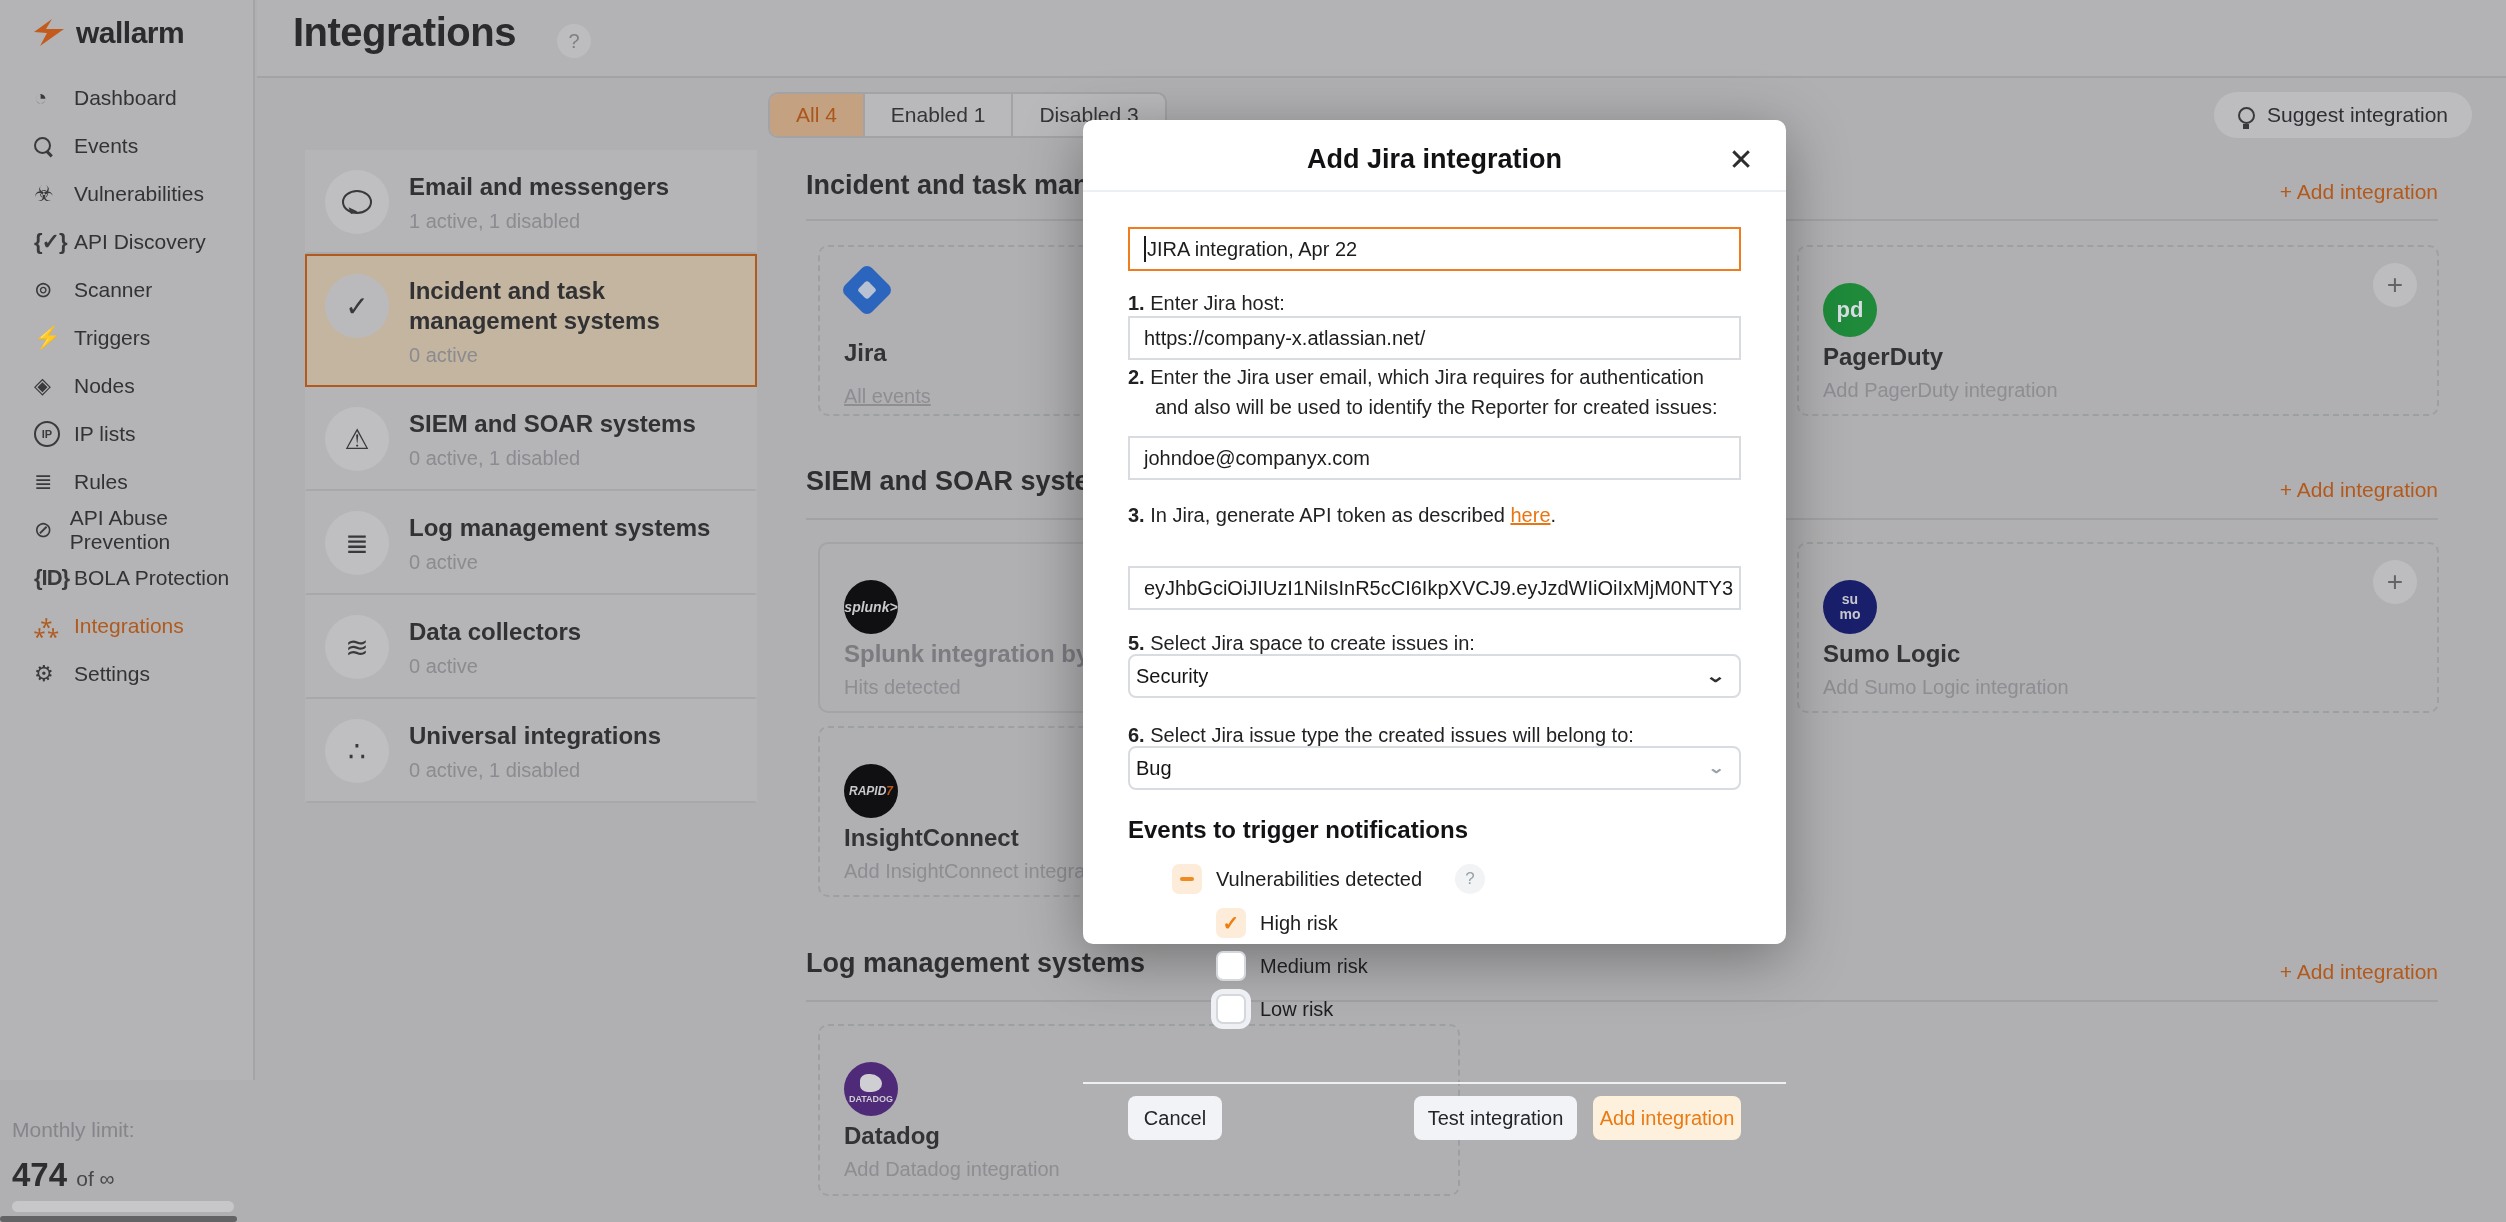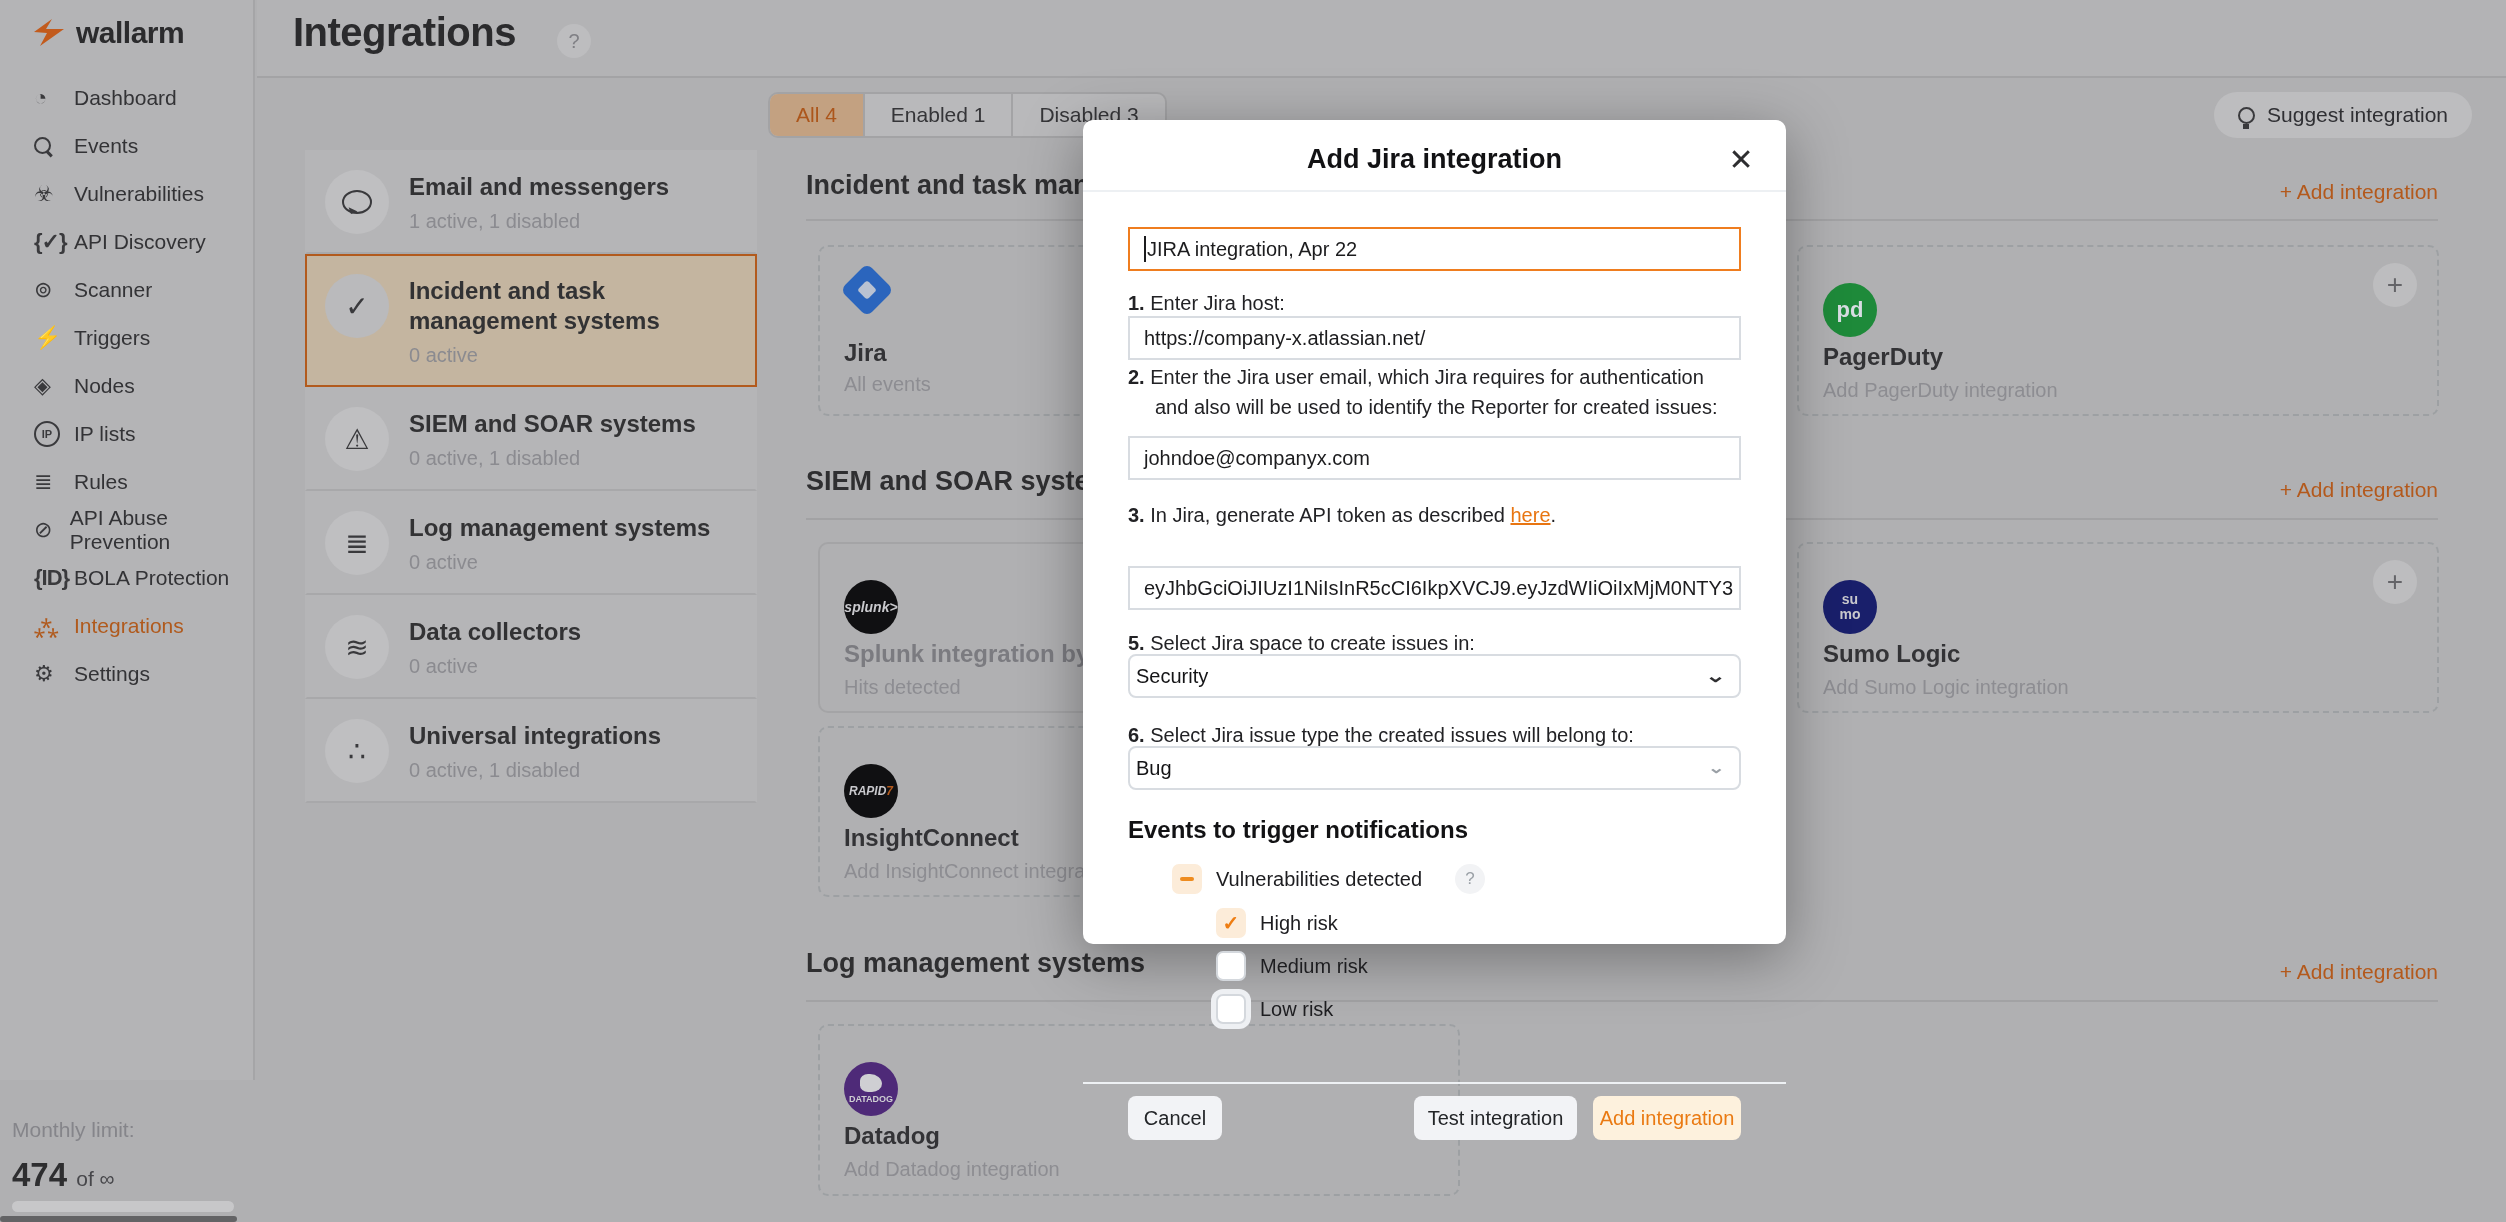--- a/index.html
+++ b/index.html
@@ -251,21 +251,21 @@
   </div>
 
   <div class="content">
 
     <div class="sec-head" style="top:20px;">Incident and task management systems</div>
     <div class="add-link" style="top:30px;">+ Add integration</div>
     <div class="sec-div" style="top:69px;"></div>
     <div class="card" style="left:12px; top:95px;">
       <span class="jira-logo"></span>
       <div class="card-title" style="top:92px;">Jira</div>
-      <div class="card-sub" style="top:126px;">All events</div>
+      <div class="card-sub" style="top:138px;text-decoration:underline;">All events</div>
     </div>
     <div class="card" style="left:991px; top:95px;">
       <span class="card-logo logo-pd">
           <span>pd</span>
         </span>
       <span class="card-plus">+</span>
       <div class="card-title">PagerDuty</div>
       <div class="card-sub">Add PagerDuty integration</div>
     </div>
 

